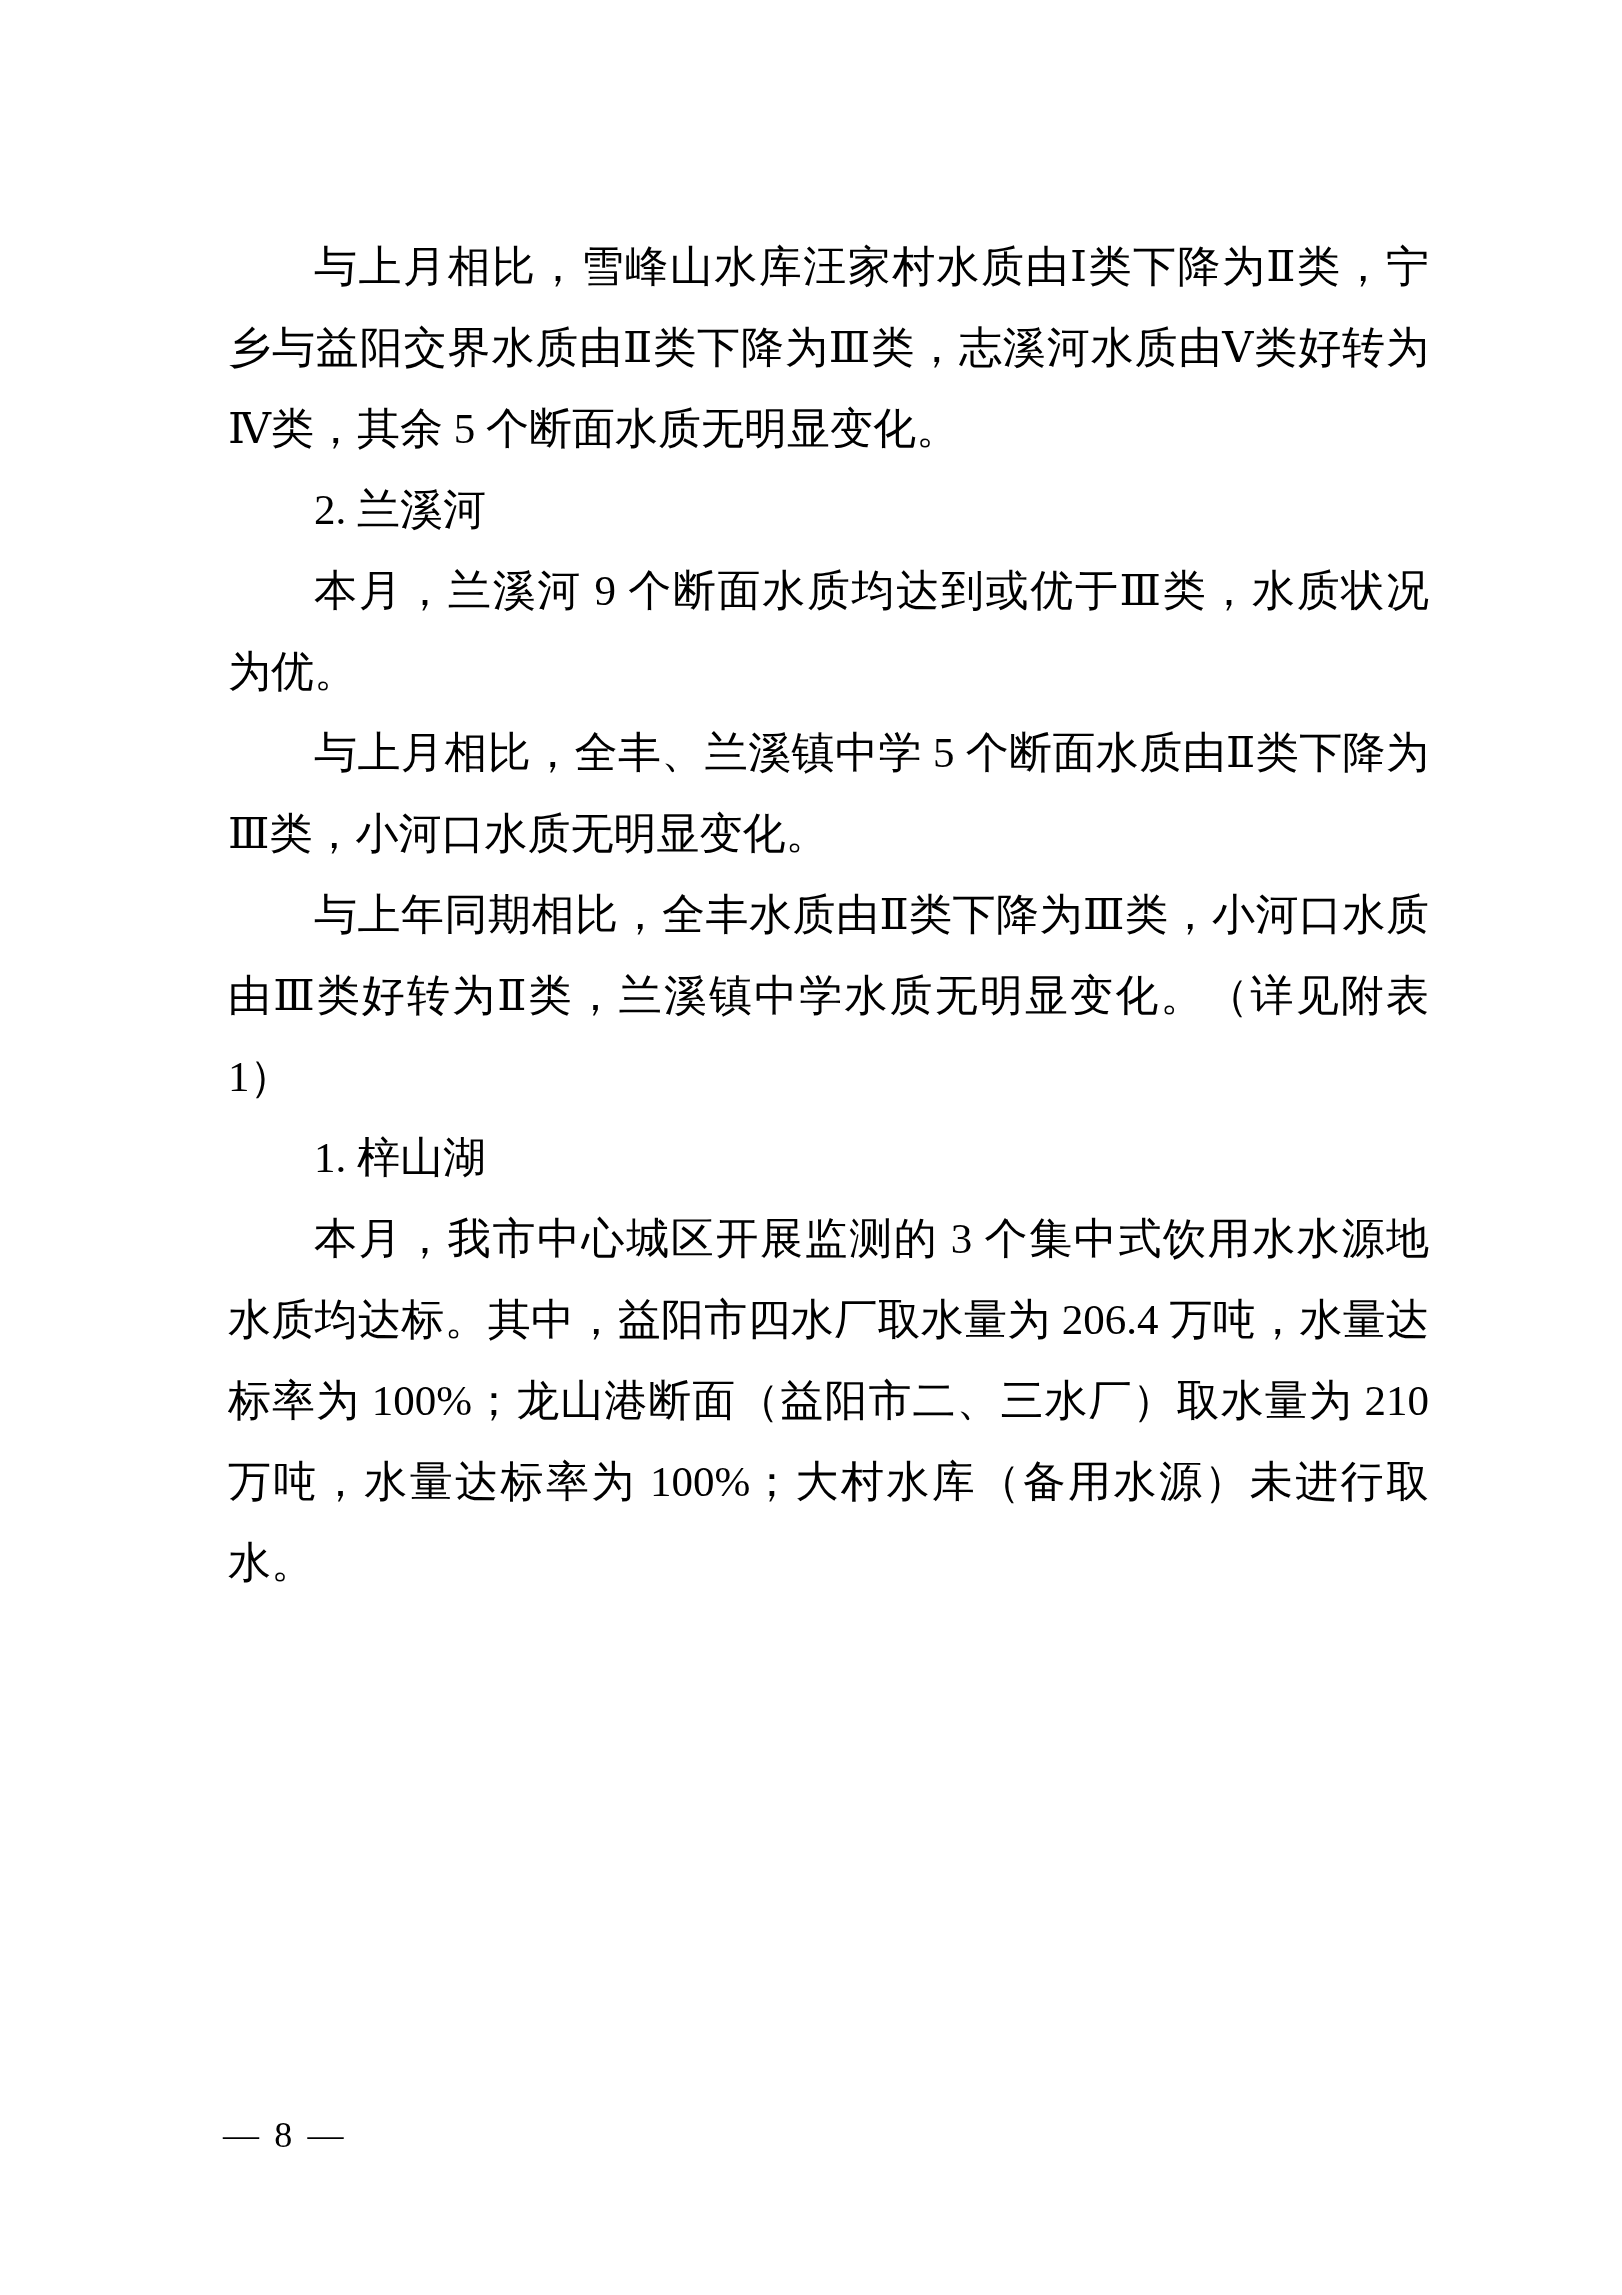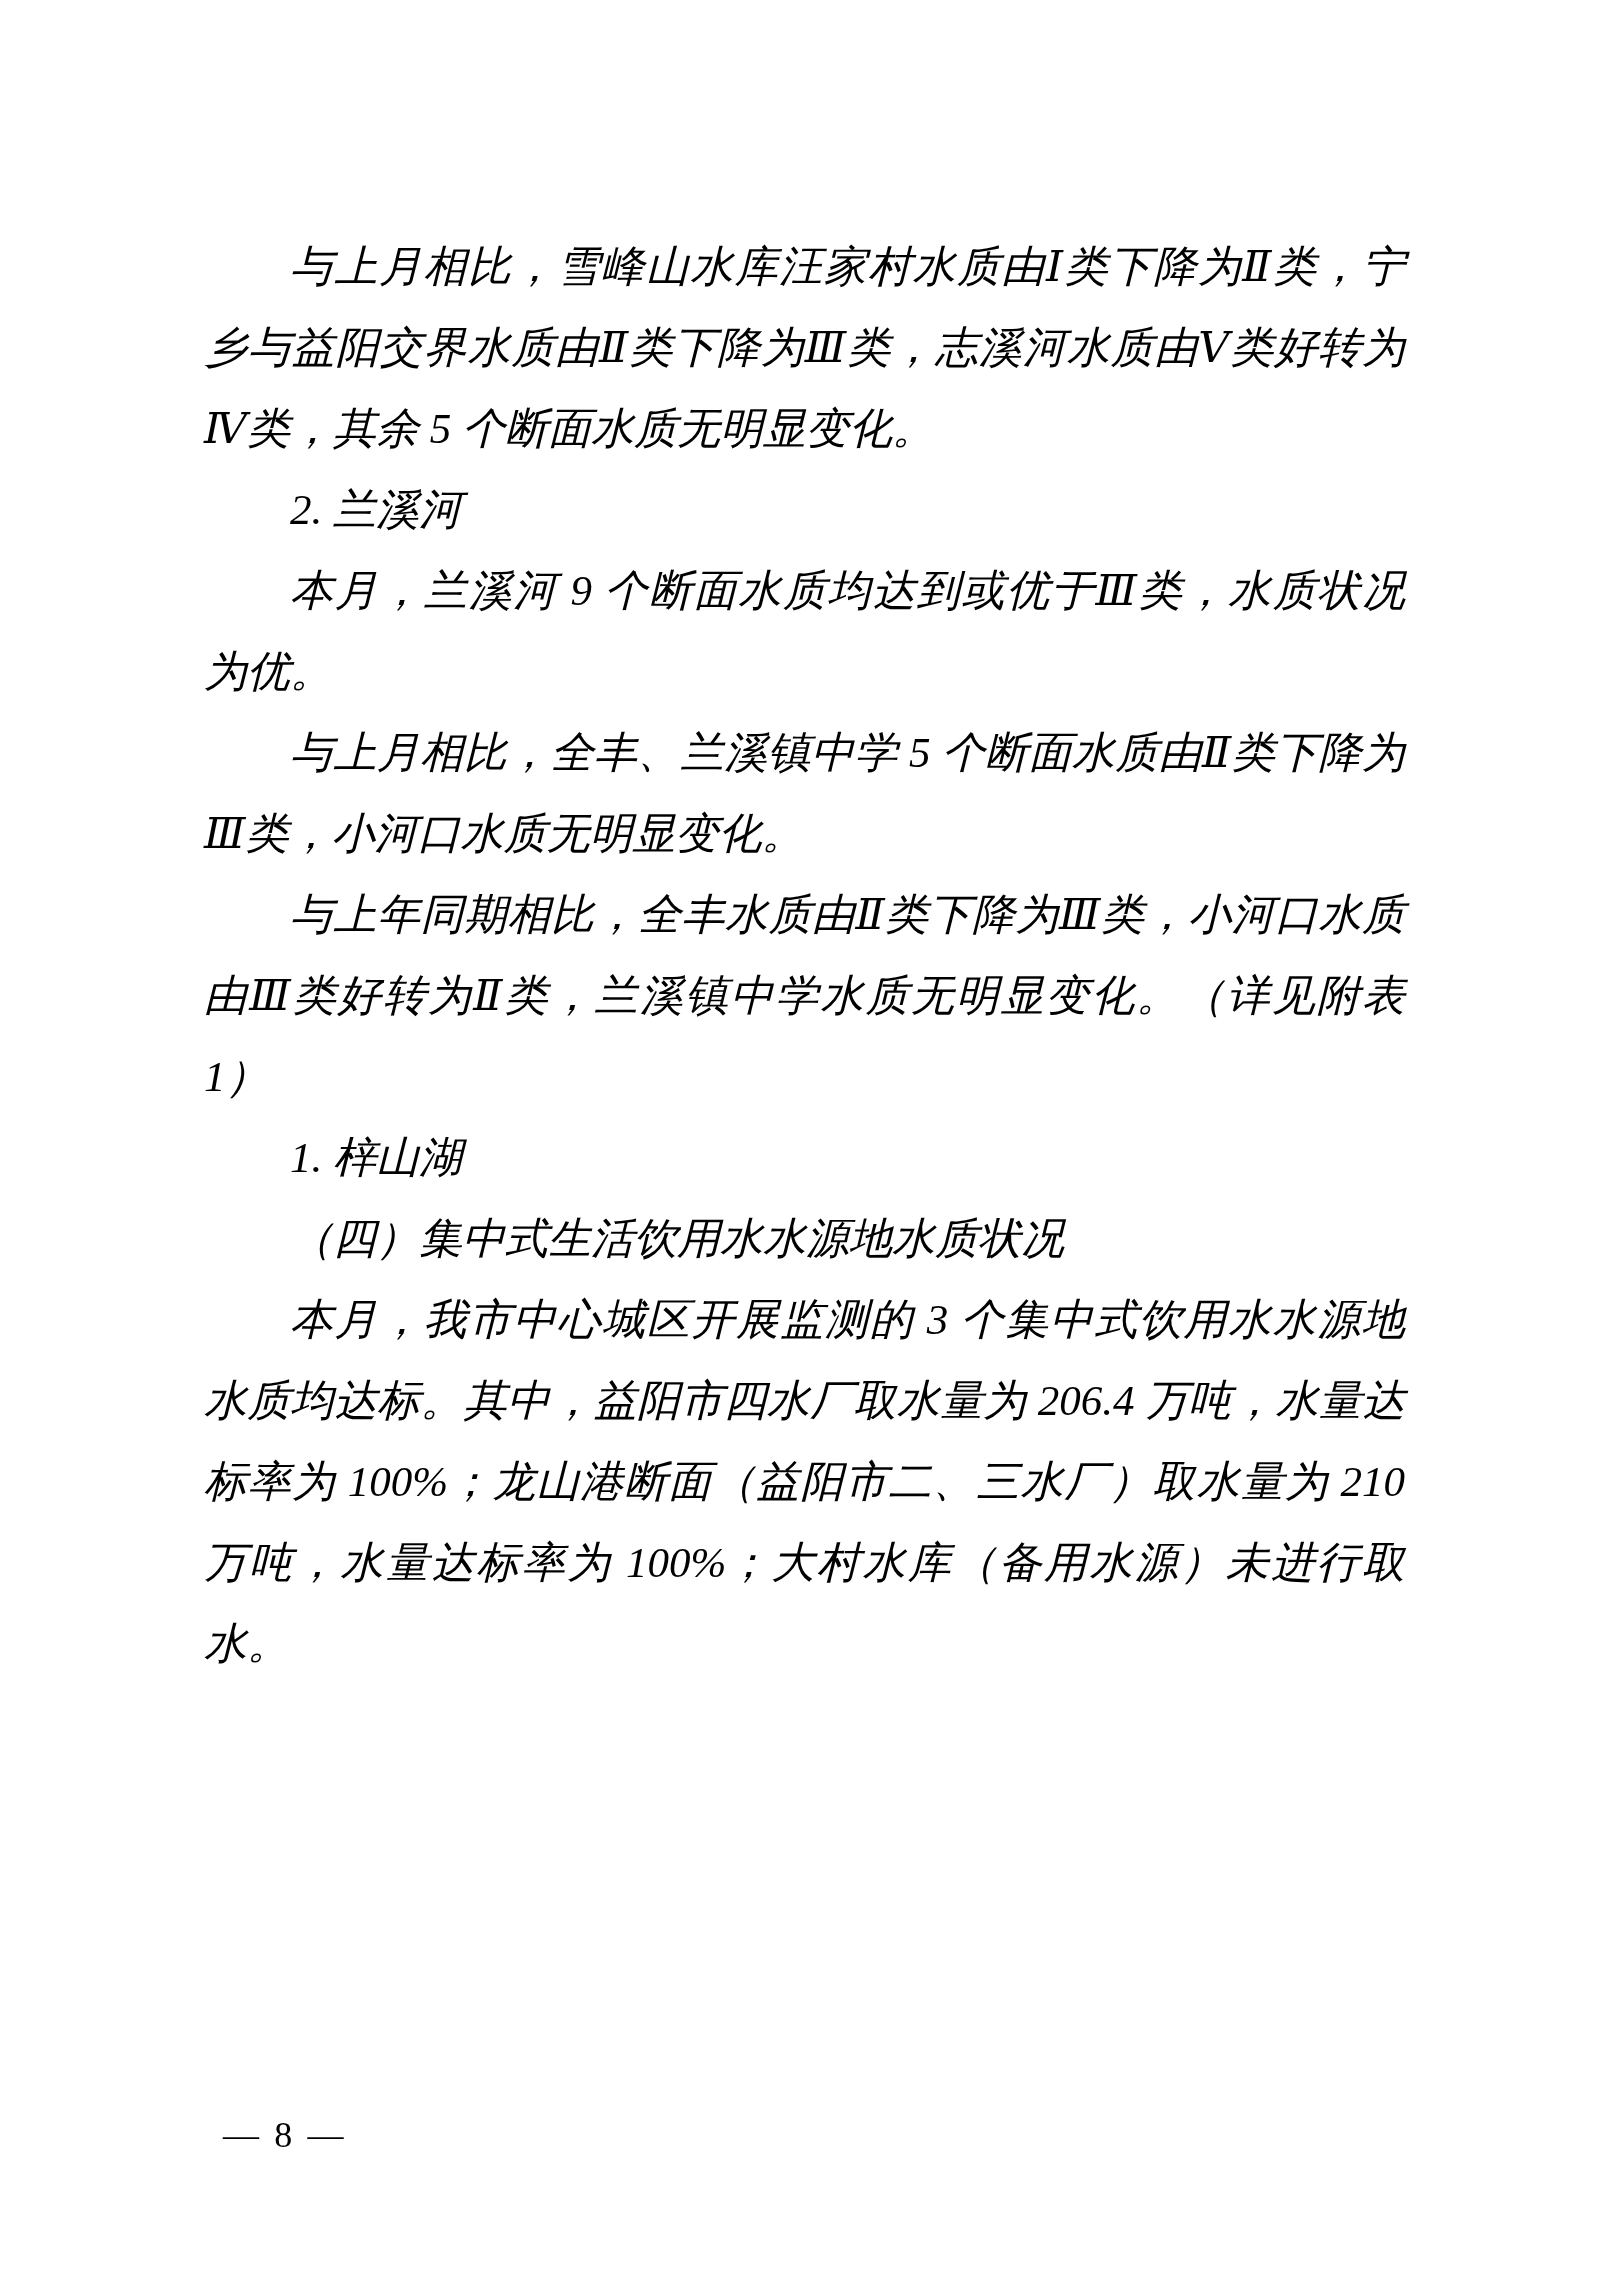--- a/index.html
+++ b/index.html
@@ -15,24 +15,23 @@
     font-family: "Liberation Serif", "DejaVu Serif", serif;
     color: #000000;
   }
   .page {
     position: absolute;
     inset: 0;
     background: #ffffff;
   }
   .text-block {
     position: absolute;
-    left: 204px;
+    left: 228px;
     top: 226px;
     width: 1201px;
-    font-style: italic;
   }
   .text-block p {
     margin: 0;
     font-size: 43px;
     line-height: 81px;
     text-align: justify;
     text-align-last: left;
     text-indent: 2em;
     word-break: normal;
   }
@@ -53,19 +52,18 @@
 <body>
 
 <div class="page">
   <main class="text-block">
     <p class="body-par">与上月相比，雪峰山水库汪家村水质由Ⅰ类下降为Ⅱ类，宁乡与益阳交界水质由Ⅱ类下降为Ⅲ类，志溪河水质由Ⅴ类好转为Ⅳ类，其余 5 个断面水质无明显变化。</p>
     <p class="heading">2. 兰溪河</p>
     <p class="body-par">本月，兰溪河 9 个断面水质均达到或优于Ⅲ类，水质状况为优。</p>
     <p class="body-par">与上月相比，全丰、兰溪镇中学 5 个断面水质由Ⅱ类下降为Ⅲ类，小河口水质无明显变化。</p>
     <p class="body-par">与上年同期相比，全丰水质由Ⅱ类下降为Ⅲ类，小河口水质由Ⅲ类好转为Ⅱ类，兰溪镇中学水质无明显变化。（详见附表 1）</p>
     <p class="heading">1. 梓山湖</p>
-    <p class="heading">（四）集中式生活饮用水水源地水质状况</p>
     <p class="body-par">本月，我市中心城区开展监测的 3 个集中式饮用水水源地水质均达标。其中，益阳市四水厂取水量为 206.4 万吨，水量达标率为 100%；龙山港断面（益阳市二、三水厂）取水量为 210 万吨，水量达标率为 100%；大村水库（备用水源）未进行取水。</p>
   </main>
 
   <div class="page-footer">— 8 —</div>
 </div>
 
 
 </body></html>

